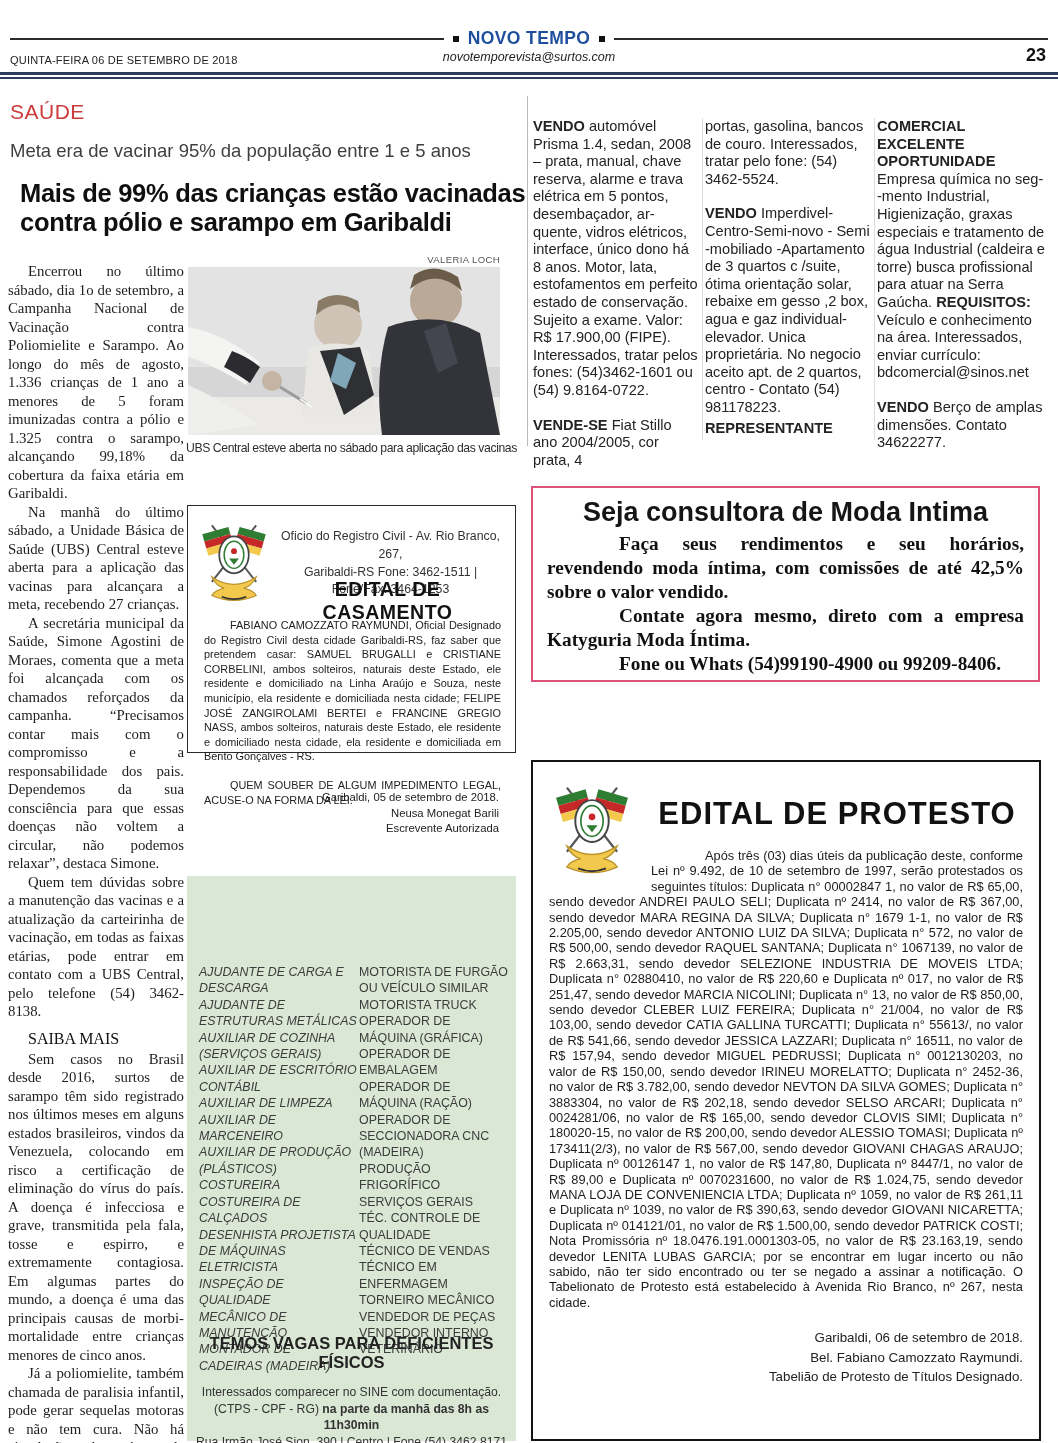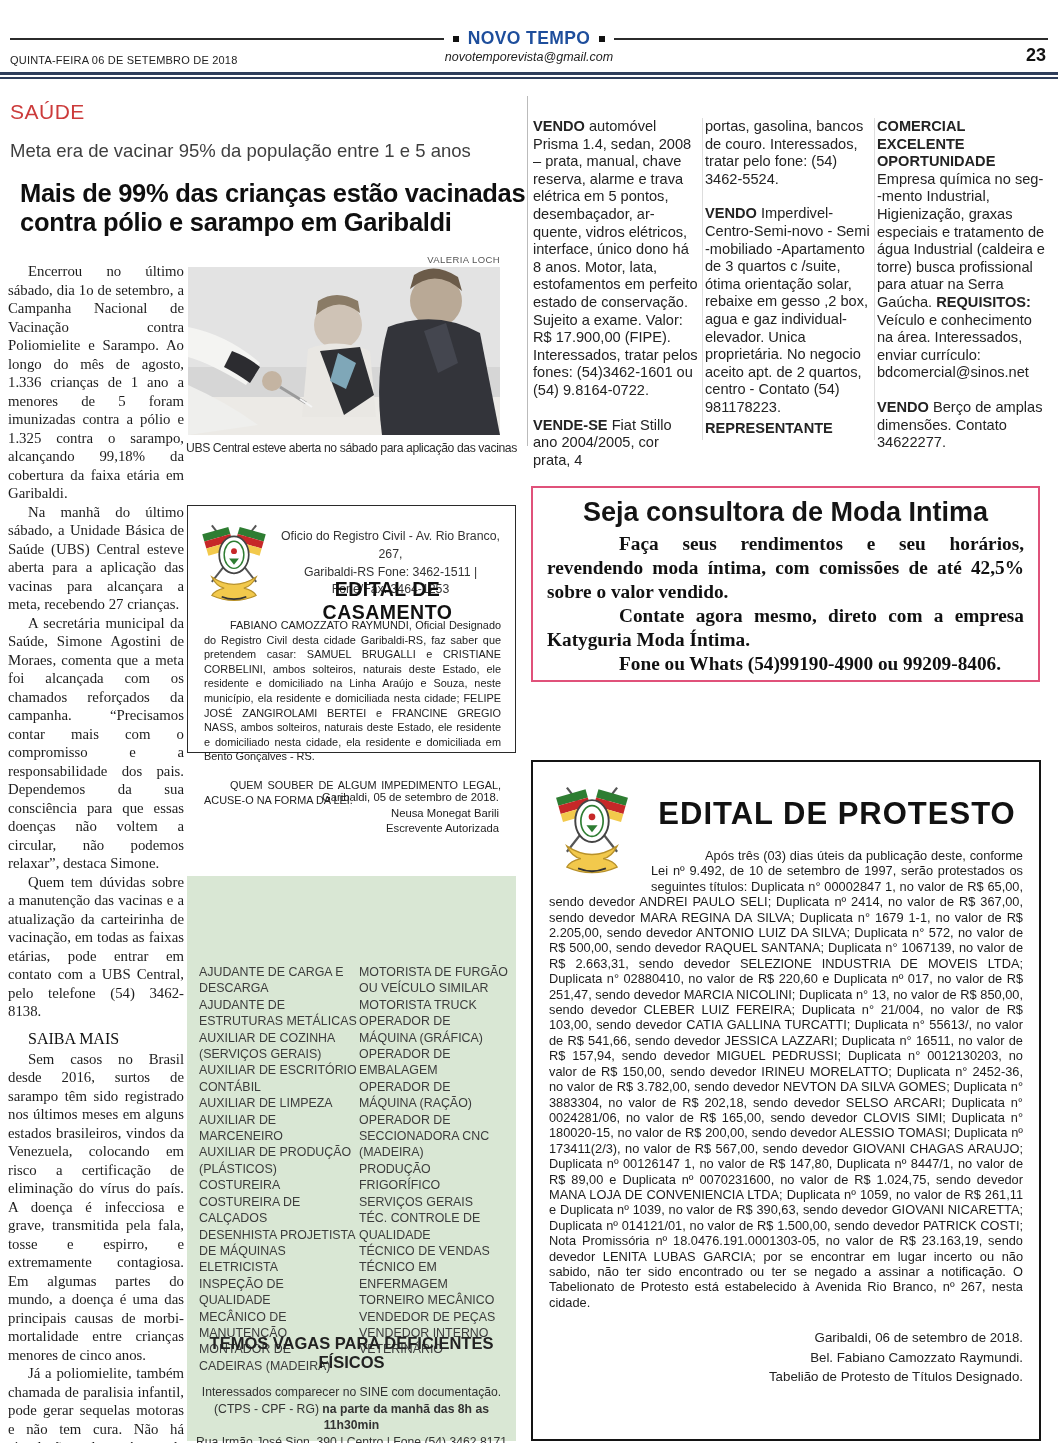--- a/index.html
+++ b/index.html
@@ -65,21 +65,21 @@
   #moda { left:531px; top:486px; width:509px; height:196px; border:2.5px solid var(--moda-pink); }
   .moda-title { margin-top:9px; text-align:center; font-size:27px; font-weight:bold; color:#151515; }
   .moda-body { margin:4px 14px 0; }
   .moda-body p { font-family:"Liberation Serif", serif; font-weight:bold; font-size:19.3px;
     line-height:24px; text-align:justify; text-indent:72px; color:#111; }
   
   #sine { left:187px; top:876px; width:329px; height:565px; background:var(--sine-bg); }
   .sine-bar { height:52px; background:var(--sine-green); color:#fff; text-align:center;
     font-size:26px; font-weight:bold; letter-spacing:1px; line-height:52px; }
   .jobs { position:absolute; font-size:12.4px; line-height:16.4px; color:#3c3c3c; }
-  #jobs-left { left:12px; top:88px; width:158px; }
+  #jobs-left { left:12px; top:88px; width:158px;font-style:italic; }
   #jobs-right { left:172px; top:88px; width:150px; }
   .sine-foot { position:absolute; left:0; right:0; top:458px; text-align:center; }
   .sine-foot-title { font-size:16.5px; font-weight:bold; color:#222; margin-bottom:12px; }
   .sine-foot-line { font-size:12.2px; line-height:16.5px; color:#333; margin:0 8px; }
   
   #protesto { left:531px; top:760px; width:510px; height:681px; border:2.5px solid #141414; padding:12px 16px; }
   .pro-crest { float:left; margin:8px 20px 6px 4px; }
   .pro-title { text-align:center; padding-top:22px; font-size:31px; font-weight:bold;
     letter-spacing:1px; color:#111; }
   .pro-body { margin-top:16px; font-size:12.8px; line-height:15.4px; text-align:justify;
@@ -91,21 +91,21 @@
 
 <div id="page" style="--masthead-blue: #1e4e9c; --rule-navy: #2e3d5a; --saude-red: #cc3b3b; --sine-green: #419b50; --sine-bg: #d9e7d4; --moda-pink: #e0517a;">
 
   <div class="masthead">
     <div class="mast-rule"></div>
     <div class="mast-dot"></div>
     <div class="mast-title">NOVO TEMPO</div>
     <div class="mast-dot"></div>
     <div class="mast-rule"></div>
   </div>
-  <div class="mast-email">novotemporevista@gmail.com</div>
+  <div class="mast-email">novotemporevista@surtos.com</div>
   <div class="mast-date">QUINTA-FEIRA 06 DE SETEMBRO DE 2018</div>
   <div class="mast-page">23</div>
   <div class="dbl-rule">
       <div class="r1"></div>
       <div class="r2"></div>
     </div>
 
   <div class="saude">SAÚDE</div>
   <div class="subhead">Meta era de vacinar 95% da população entre 1 e 5 anos</div>
   <div class="headline">Mais de 99% das crianças estão vacinadas contra pólio e sarampo em Garibaldi</div>

